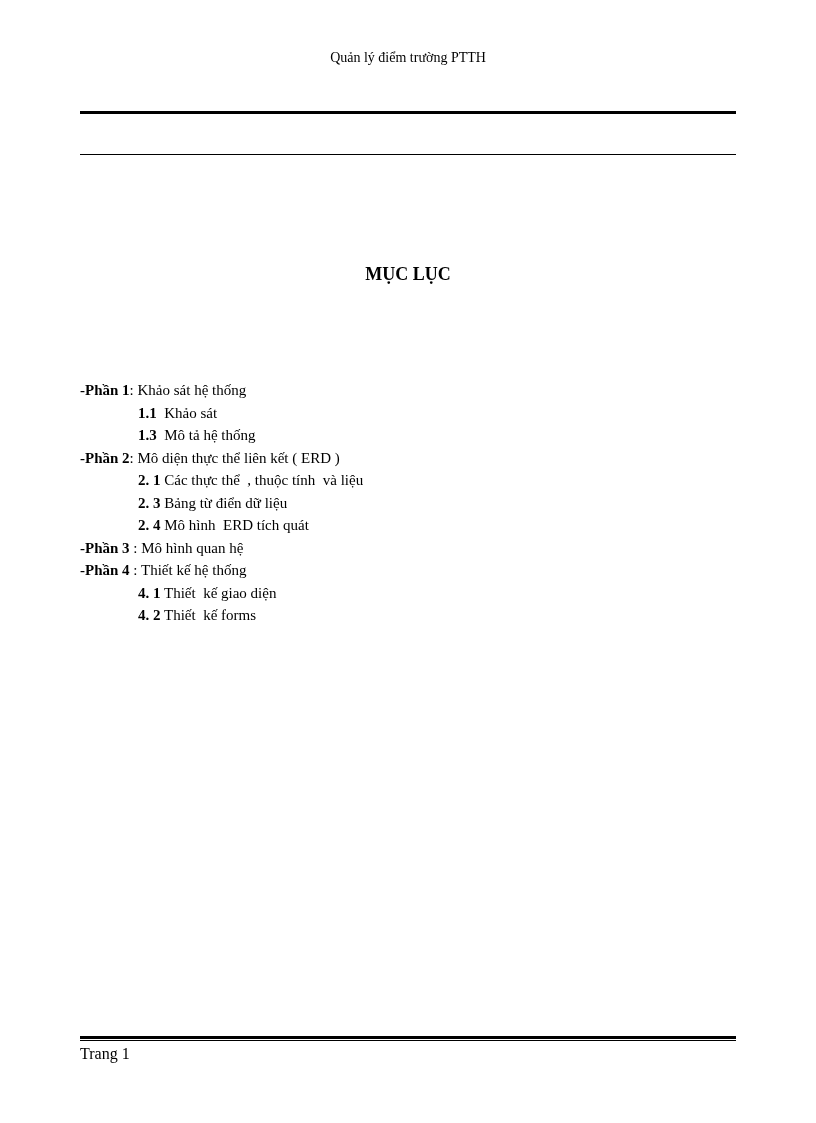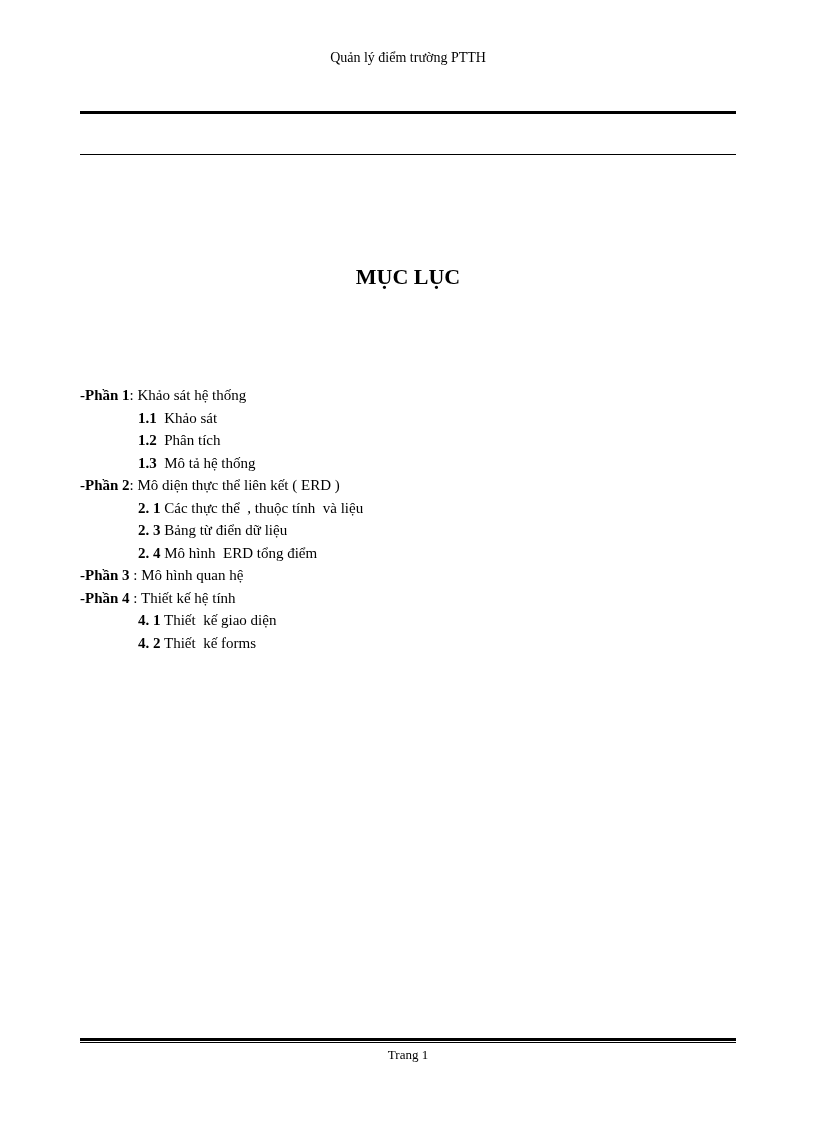--- a/index.html
+++ b/index.html
@@ -33,21 +33,21 @@
       border-top: 3px solid #000;
       margin-bottom: 1px;
     }
     .hr-thin {
       border: none;
       border-top: 1px solid #000;
     }
     .title {
       text-align: center;
       font-weight: bold;
-      font-size: 22px;
+      font-size: 18px;
       margin-top: 70px;
       margin-bottom: 55px;
     }
     .toc {
       line-height: 1.5;
       flex: 1;
     }
     .part-line {
       margin: 0;
     }
@@ -57,46 +57,44 @@
     .sub-line {
       margin-left: 58px;
     }
     .sub-num {
       font-weight: bold;
     }
     .footer-area {
       margin-top: auto;
     }
     .footer-text {
-      text-align: center;
-      font-size: 13px;
+      font-size: 16px;
       margin-top: 4px;
     }
   </style>
 </head>
 <body>
 
 <div class="page">
   <div class="header-text">Quản lý điểm trường PTTH</div>
   <hr class="hr-top">
   <hr class="hr-thin">
 
   <div class="title">MỤC LỤC</div>
 
   <div class="toc" id="toc">
       <div class="part-line"><span class="part-label">-Phần 1</span><span>: </span><span>Khảo sát hệ thống</span></div>
       <div class="sub-line"><span class="sub-num">1.1</span><span style="white-space: pre;">  Khảo sát</span></div>
-      <div class="sub-line"><span class="sub-num">1.2</span><span style="white-space: pre;">  Phân tích</span></div>
       <div class="sub-line"><span class="sub-num">1.3</span><span style="white-space: pre;">  Mô tả hệ thống</span></div>
       <div class="part-line"><span class="part-label">-Phần 2</span><span>: </span><span>Mô diện  thực thể liên  kết ( ERD )</span></div>
       <div class="sub-line"><span class="sub-num">2. 1</span><span style="white-space: pre;"> Các thực thể  , thuộc tính  và liệu</span></div>
       <div class="sub-line"><span class="sub-num">2. 3</span><span style="white-space: pre;"> Bảng từ điển dữ liệu</span></div>
-      <div class="sub-line"><span class="sub-num">2. 4</span><span style="white-space: pre;"> Mô hình  ERD tổng điểm</span></div>
+      <div class="sub-line"><span class="sub-num">2. 4</span><span style="white-space: pre;"> Mô hình  ERD tích quát</span></div>
       <div class="part-line"><span class="part-label">-Phần 3</span><span> : </span><span>Mô hình  quan hệ</span></div>
-      <div class="part-line"><span class="part-label">-Phần 4</span><span> : </span><span>Thiết  kế hệ tính</span></div>
+      <div class="part-line"><span class="part-label">-Phần 4</span><span> : </span><span>Thiết  kế hệ thống</span></div>
       <div class="sub-line"><span class="sub-num">4. 1</span><span style="white-space: pre;"> Thiết  kế giao diện</span></div>
       <div class="sub-line"><span class="sub-num">4. 2</span><span style="white-space: pre;"> Thiết  kế forms</span></div>
     </div>
 
   <div class="footer-area">
     <hr class="hr-top">
     <hr class="hr-thin">
     <div class="footer-text">Trang 1</div>
   </div>
 </div>

